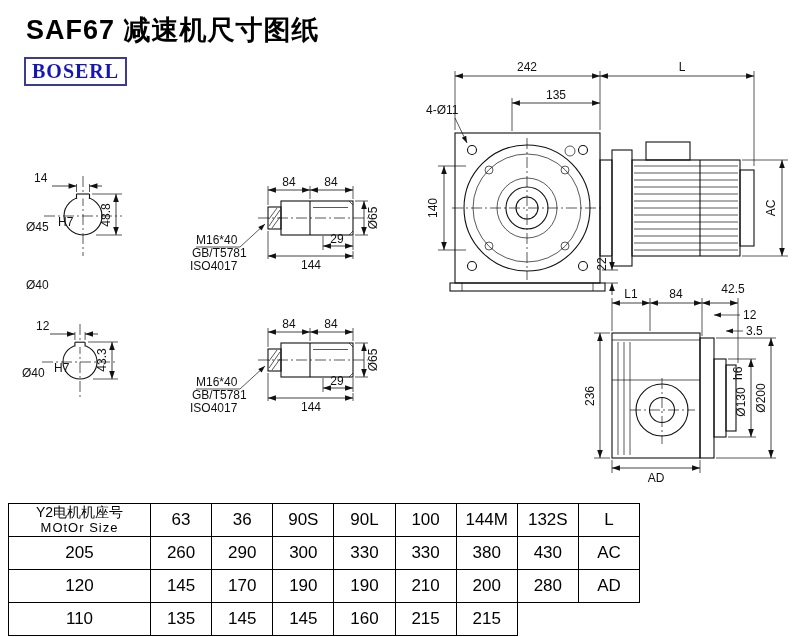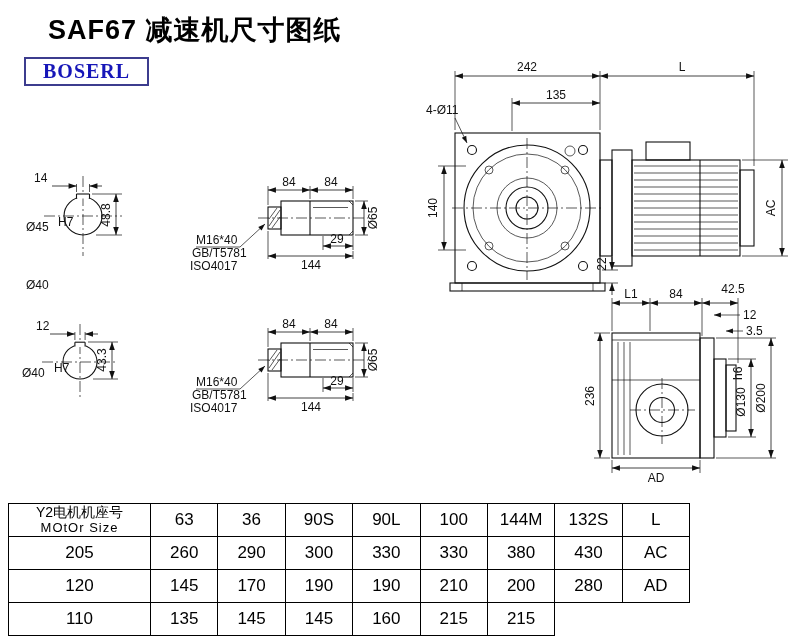--- a/index.html
+++ b/index.html
@@ -1,31 +1,31 @@
 <!DOCTYPE html>
 <html><head>
 <meta charset="utf-8">
 <style>
   * { margin:0; padding:0; box-sizing:border-box; }
   html,body { width:800px; height:637px; background:#fff; overflow:hidden;
               font-family:"Liberation Sans", sans-serif; position:relative; }
   .title { position:absolute; left:26px; top:12px; font-size:27px; font-weight:bold;
-           color:#000; letter-spacing:1px; white-space:nowrap;margin-left:22px; }
+           color:#000; letter-spacing:1px; white-space:nowrap; }
   .logo  { position:absolute; left:24px; top:57px; border:2px solid #3c3c8e;
-           padding:1px 17px; font-family:"Liberation Serif", serif; font-size:20px;
+           padding:1px 6px; font-family:"Liberation Serif", serif; font-size:20px;
            font-weight:bold; color:#1616b8; letter-spacing:1px; }
   svg.draw { position:absolute; left:0; top:0; }
   svg.draw text { font-family:"Liberation Sans", sans-serif; font-size:12px; fill:#111; }
   .s { stroke:#111; stroke-width:1.1; fill:none; }
   .t { stroke:#111; stroke-width:0.7; fill:none; }
   .c { stroke:#111; stroke-width:0.7; fill:none; stroke-dasharray:11 3 2 3; }
   .d { stroke:#111; stroke-width:0.8; fill:none; }
   text.sm { font-size:9px; }
   text.md { font-size:11px; }
-  .dimtable { position:absolute; left:8px; top:503px; width:682px;
+  .dimtable { position:absolute; left:8px; top:503px; width:632px;
               display:grid; grid-template-columns:142px repeat(8,1fr);
               grid-auto-rows:33px; border-top:1.5px solid #000; border-left:1.5px solid #000; }
   .cell { border-right:1.5px solid #000; border-bottom:1.5px solid #000;
           display:flex; flex-direction:column; align-items:center; justify-content:center;
           font-size:17px; color:#000; line-height:1.1; }
   .hdr1 { font-size:14px; }
   .hdr2 { font-size:13px; letter-spacing:1px; }
 </style>
 </head>
 <body>

